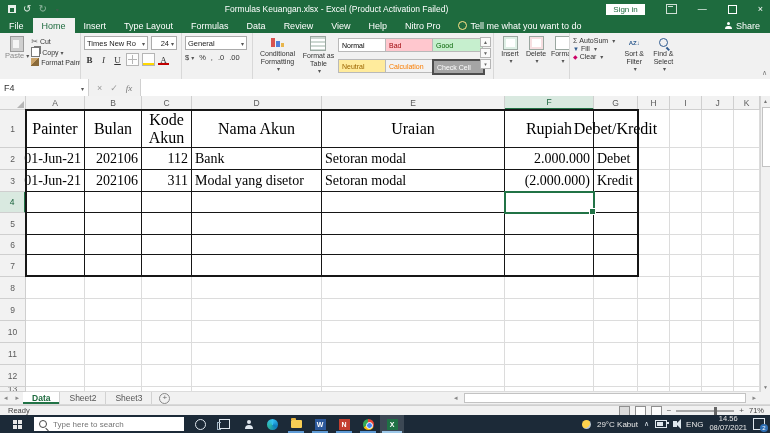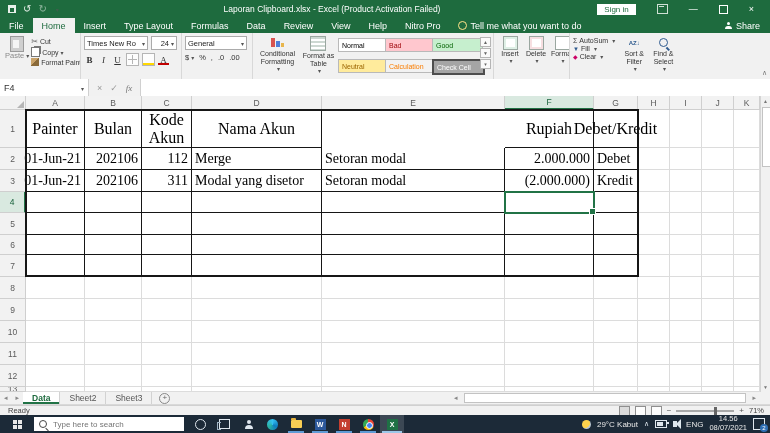--- a/index.html
+++ b/index.html
@@ -8,21 +8,21 @@
 
   
   #titlebar{position:absolute;left:0;top:0;width:770px;height:18px;background:#1e6b3e;
             display:flex;align-items:center;color:#fff;font-size:8.5px;}
   #qat{display:flex;align-items:center;gap:7px;padding:0 8px;}
   .qat-i{color:#e8f0ea;font-size:10px;line-height:1;cursor:default;}
   .i-save{width:8px;height:8px;background:#e8f0ea;position:relative;display:inline-block;}
   .i-save::after{content:"";position:absolute;left:2px;top:3px;width:4px;height:4px;background:#1e6b3e;}
   .dim{opacity:.55;}
   #title-text{flex:1;text-align:center;white-space:nowrap;overflow:hidden;}
-  #title-right{display:flex;align-items:center;gap:21px;padding-right:16px;}
+  #title-right{display:flex;align-items:center;gap:21px;padding-right:7px;}
   #signin{background:#fff;color:#1e6b3e;padding:1px 7px;font-size:8px;cursor:pointer;}
   .winbtn{color:#fff;font-size:9px;line-height:1;cursor:pointer;}
   .i-restore{width:7px;height:7px;border:1px solid #fff;display:inline-block;}
   .i-ribopt{width:9px;height:8px;border:1px solid #cfe0d5;display:inline-block;position:relative;}
   .i-ribopt::after{content:"";position:absolute;left:1px;top:1px;width:5px;height:1px;background:#cfe0d5;}
 
   
   #tabrow{position:absolute;left:0;top:18px;width:770px;height:15px;background:#1e6b3e;
           display:flex;align-items:stretch;color:#fff;font-size:9px;}
   .rtab{display:flex;align-items:center;padding:0 9px;cursor:pointer;white-space:nowrap;}
@@ -205,21 +205,21 @@
 </head>
 <body>
 
 <div id="titlebar">
   <div id="qat">
     <span class="i-save"></span>
     <span class="qat-i">↺</span>
     <span class="qat-i dim">↻</span>
     <span class="qat-i dim dd"></span>
   </div>
-  <div id="title-text">Laporan Clipboard.xlsx  -  Excel (Product Activation Failed)</div>
+  <div id="title-text">Formulas Keuangan.xlsx  -  Excel (Product Activation Failed)</div>
   <div id="title-right">
     <span id="signin">Sign in</span>
     <span class="i-ribopt"></span>
     <span class="winbtn">—</span>
     <span class="i-restore"></span>
     <span class="winbtn">×</span>
   </div>
 </div>
 
 <div id="tabrow">
@@ -417,31 +417,32 @@
     <div class="ch" style="left: 594px; top: 0px; width: 44px; height: 14px;">G</div>
     <div class="ch" style="left: 638px; top: 0px; width: 32px; height: 14px;">H</div>
     <div class="ch" style="left: 670px; top: 0px; width: 32px; height: 14px;">I</div>
     <div class="ch" style="left: 702px; top: 0px; width: 32px; height: 14px;">J</div>
     <div class="ch" style="left: 734px; top: 0px; width: 26px; height: 14px;">K</div>
     <div class="rh" style="left: 0px; top: 14px; width: 26px; height: 38px;">1</div>
     <div class="cell tb hc" style="left: 26px; top: 14px; width: 59px; height: 38px;">Painter</div>
     <div class="cell tb hc" style="left: 85px; top: 14px; width: 57px; height: 38px;">Bulan</div>
     <div class="cell tb hc" style="left: 142px; top: 14px; width: 50px; height: 38px;">Kode Akun</div>
     <div class="cell tb hc" style="left: 192px; top: 14px; width: 130px; height: 38px;">Nama Akun</div>
+    <div class="cell tb hc" style="left: 322px; top: 14px; width: 183px; height: 38px;">Uraian</div>
     <div class="cell tb hc" style="left: 505px; top: 14px; width: 89px; height: 38px;">Rupiah</div>
     <div class="cell tb hc" style="left: 594px; top: 14px; width: 44px; height: 38px;">Debet/Kredit</div>
     <div class="cell" style="left: 638px; top: 14px; width: 32px; height: 38px;"></div>
     <div class="cell" style="left: 670px; top: 14px; width: 32px; height: 38px;"></div>
     <div class="cell" style="left: 702px; top: 14px; width: 32px; height: 38px;"></div>
     <div class="cell" style="left: 734px; top: 14px; width: 26px; height: 38px;"></div>
     <div class="rh" style="left: 0px; top: 52px; width: 26px; height: 22px;">2</div>
     <div class="cell tb dc al-r" style="left: 26px; top: 52px; width: 59px; height: 22px;">01-Jun-21</div>
     <div class="cell tb dc al-r" style="left: 85px; top: 52px; width: 57px; height: 22px;">202106</div>
     <div class="cell tb dc al-r" style="left: 142px; top: 52px; width: 50px; height: 22px;">112</div>
-    <div class="cell tb dc al-l" style="left: 192px; top: 52px; width: 130px; height: 22px;">Merge</div>
+    <div class="cell tb dc al-l" style="left: 192px; top: 52px; width: 130px; height: 22px;">Bank</div>
     <div class="cell tb dc al-l" style="left: 322px; top: 52px; width: 183px; height: 22px;">Setoran modal</div>
     <div class="cell tb dc al-r" style="left: 505px; top: 52px; width: 89px; height: 22px;">2.000.000</div>
     <div class="cell tb dc al-l" style="left: 594px; top: 52px; width: 44px; height: 22px;">Debet</div>
     <div class="cell" style="left: 638px; top: 52px; width: 32px; height: 22px;"></div>
     <div class="cell" style="left: 670px; top: 52px; width: 32px; height: 22px;"></div>
     <div class="cell" style="left: 702px; top: 52px; width: 32px; height: 22px;"></div>
     <div class="cell" style="left: 734px; top: 52px; width: 26px; height: 22px;"></div>
     <div class="rh" style="left: 0px; top: 74px; width: 26px; height: 22px;">3</div>
     <div class="cell tb dc al-r" style="left: 26px; top: 74px; width: 59px; height: 22px;">01-Jun-21</div>
     <div class="cell tb dc al-r" style="left: 85px; top: 74px; width: 57px; height: 22px;">202106</div>

